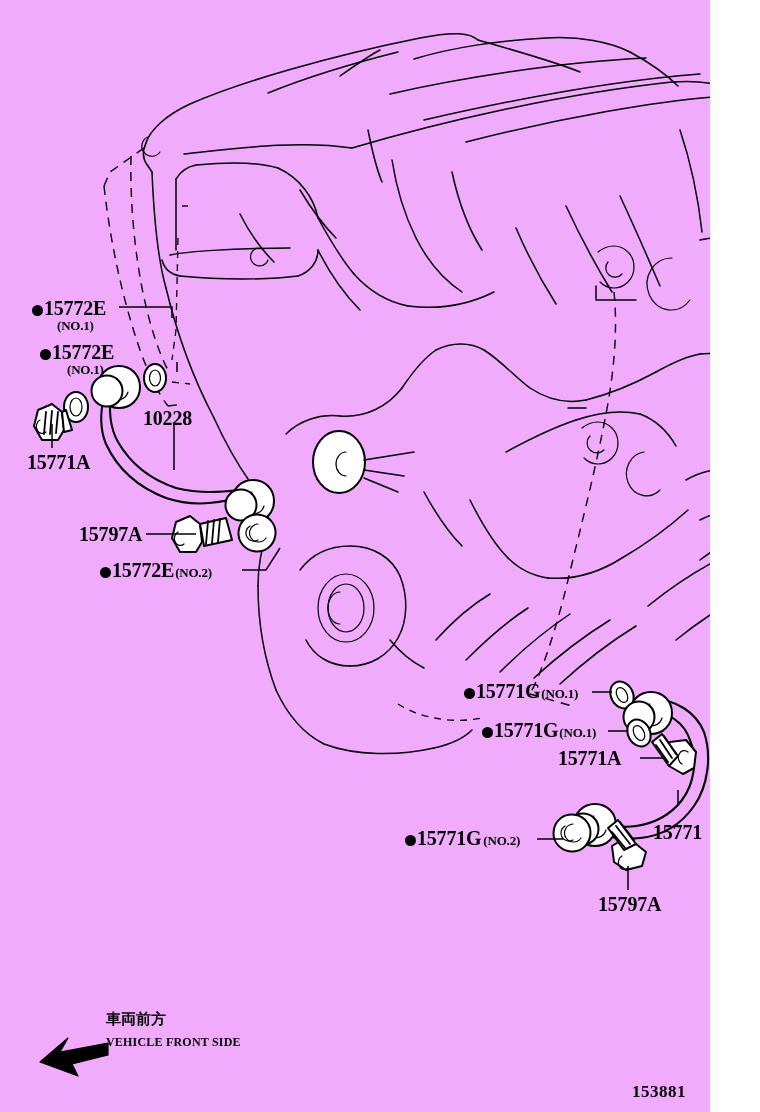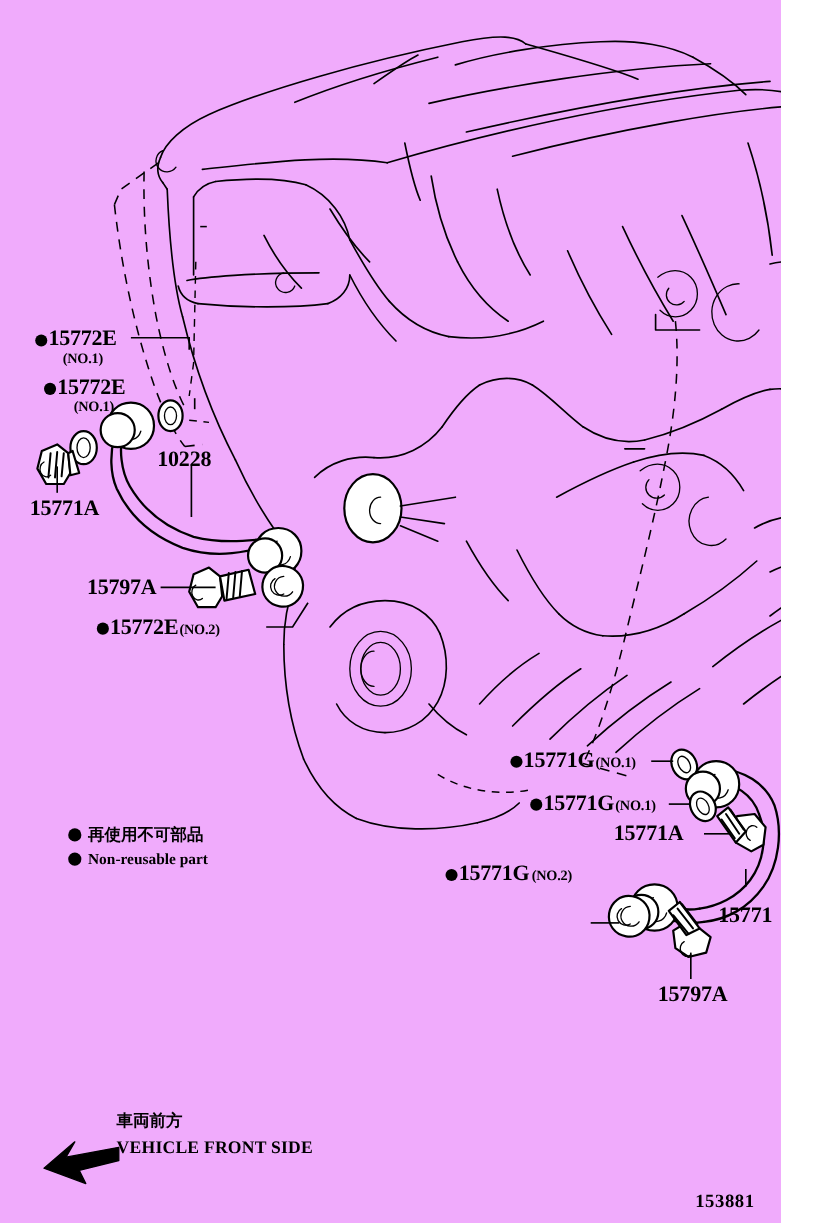--- a/index.html
+++ b/index.html
@@ -96,21 +96,21 @@
     font-size: 15px;
     font-weight: bold;
     color: #000;
     white-space: nowrap;
   }
   .front-en {
     position: absolute;
     left: 66px;
     top: 25px;
     font-family: "Liberation Serif", serif;
-    font-size: 16px;
+    font-size: 12px;
     font-weight: bold;
     color: #000;
     white-space: nowrap;
     letter-spacing: 0.2px;
   }
   .diagram-no {
     position: absolute;
     right: 24px;
     bottom: 10px;
     font-family: "Liberation Serif", serif;
@@ -415,21 +415,21 @@
     <div class="lbl lbl-sub" style="left:67px; top:363px;">(NO.1)</div>
   </div>
 
   <div class="lbl lbl-main" style="left:27px; top:452px;">15771A</div>
 
   <div class="lbl lbl-main" style="left:143px; top:408px;">10228</div>
 
   <div class="lbl lbl-main" style="left:79px; top:524px;">15797A</div>
 
   <div>
-    <div class="lbl lbl-main" style="left:88px; top:560px;">
+    <div class="lbl lbl-main" style="left:100px; top:560px;">
       <span class="bullet"></span><span>15772E</span><span class="lbl-sub" style="margin-left:1px;">(NO.2)</span>
     </div>
   </div>
 
   <div>
     <div class="lbl lbl-main" style="left:464px; top:681px;">
       <span class="bullet"></span><span>15771G</span><span class="lbl-sub" style="margin-left:1px;">(NO.1)</span>
     </div>
   </div>
 
@@ -437,37 +437,27 @@
     <div class="lbl lbl-main" style="left:482px; top:720px;">
       <span class="bullet"></span><span>15771G</span><span class="lbl-sub" style="margin-left:1px;">(NO.1)</span>
     </div>
   </div>
 
   <div class="lbl lbl-main" style="left:558px; top:748px;">15771A</div>
 
   <div class="lbl lbl-main" style="left:653px; top:822px;">15771</div>
 
   <div>
-    <div class="lbl lbl-main" style="left:405px; top:784px;">
+    <div class="lbl lbl-main" style="left:405px; top:828px;">
       <span class="bullet"></span><span>15771G</span><span class="lbl-sub" style="margin-left:2px;">(NO.2)</span>
     </div>
   </div>
 
   <div class="lbl lbl-main" style="left:598px; top:894px;">15797A</div>
 
-  <div class="legend">
-    <div class="legend-row">
-      <span class="legend-dot"></span>
-      <span class="legend-jp">再使用不可部品</span>
-    </div>
-    <div class="legend-row">
-      <span class="legend-dot"></span>
-      <span class="legend-en">Non-reusable part</span>
-    </div>
-  </div>
 
   <div class="front-block">
     <div class="front-jp">車両前方</div>
     <div class="front-en">VEHICLE FRONT SIDE</div>
   </div>
 
   <div class="diagram-no">153881</div>
 
 </div>
 

